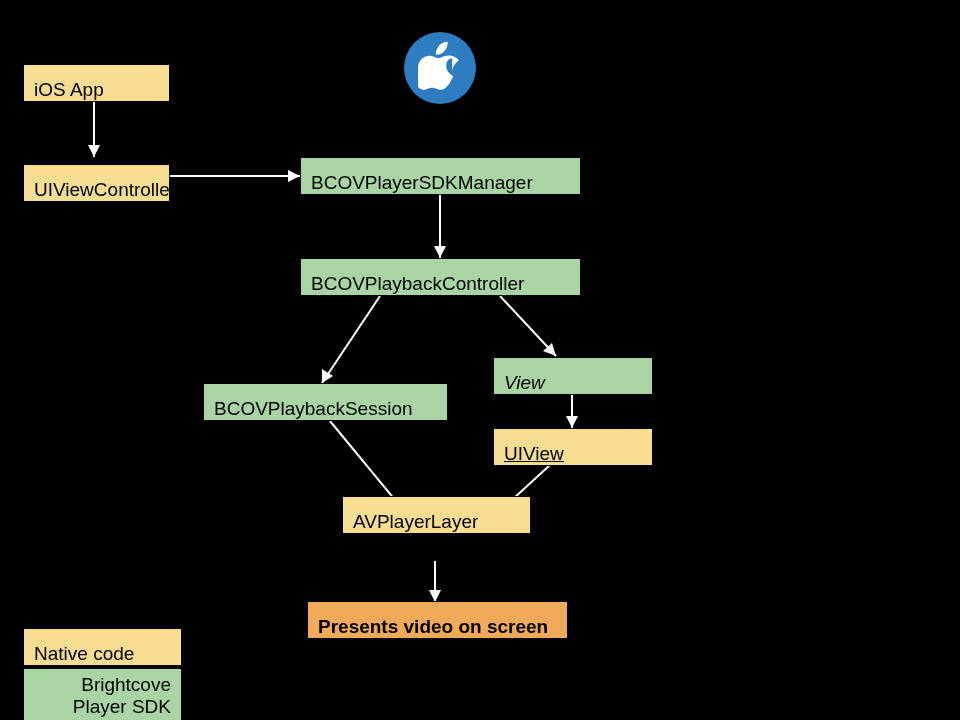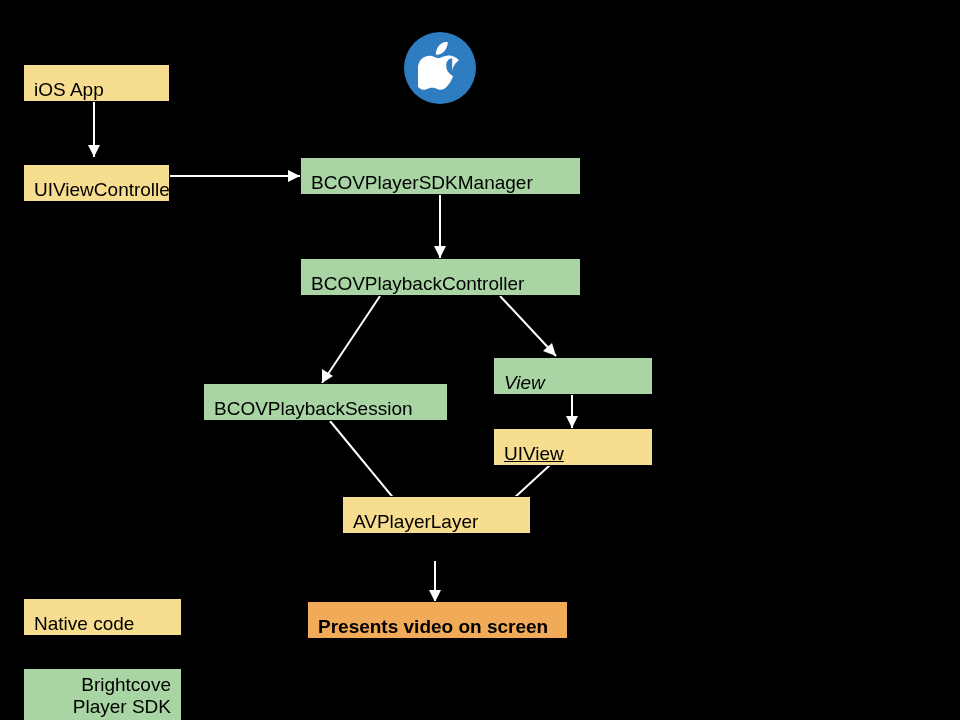--- a/index.html
+++ b/index.html
@@ -113,19 +113,19 @@
 </div>
 
 <div class="box yellow" style="left:342px; top:496px; width:189px; height:38px;">
   <span>AVPlayerLayer</span>
 </div>
 
 <div class="box orange" style="left:307px; top:601px; width:261px; height:38px;font-weight:bold;">
   <span>Presents video on screen</span>
 </div>
 
-<div class="box yellow" style="left:23px; top:598px; width:159px; height:38px;">
+<div class="box yellow" style="left:23px; top:628px; width:159px; height:38px;">
   <span>Native code</span>
 </div>
 
 <div class="box green" style="left:23px; top:668px; width:159px; height:56px; align-items:flex-start; padding-top:5px;text-align:right;">
   <span>Brightcove Player SDK code</span>
 </div>
 
 </body></html>

